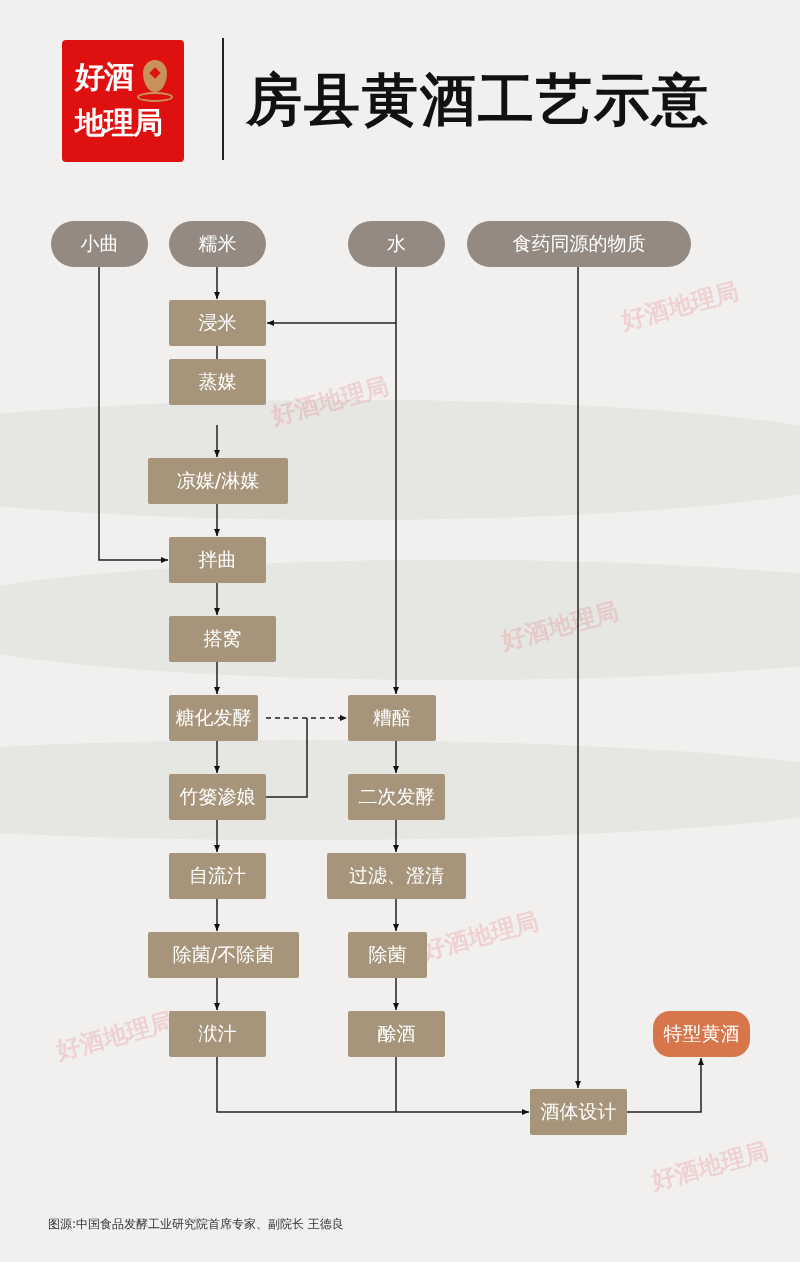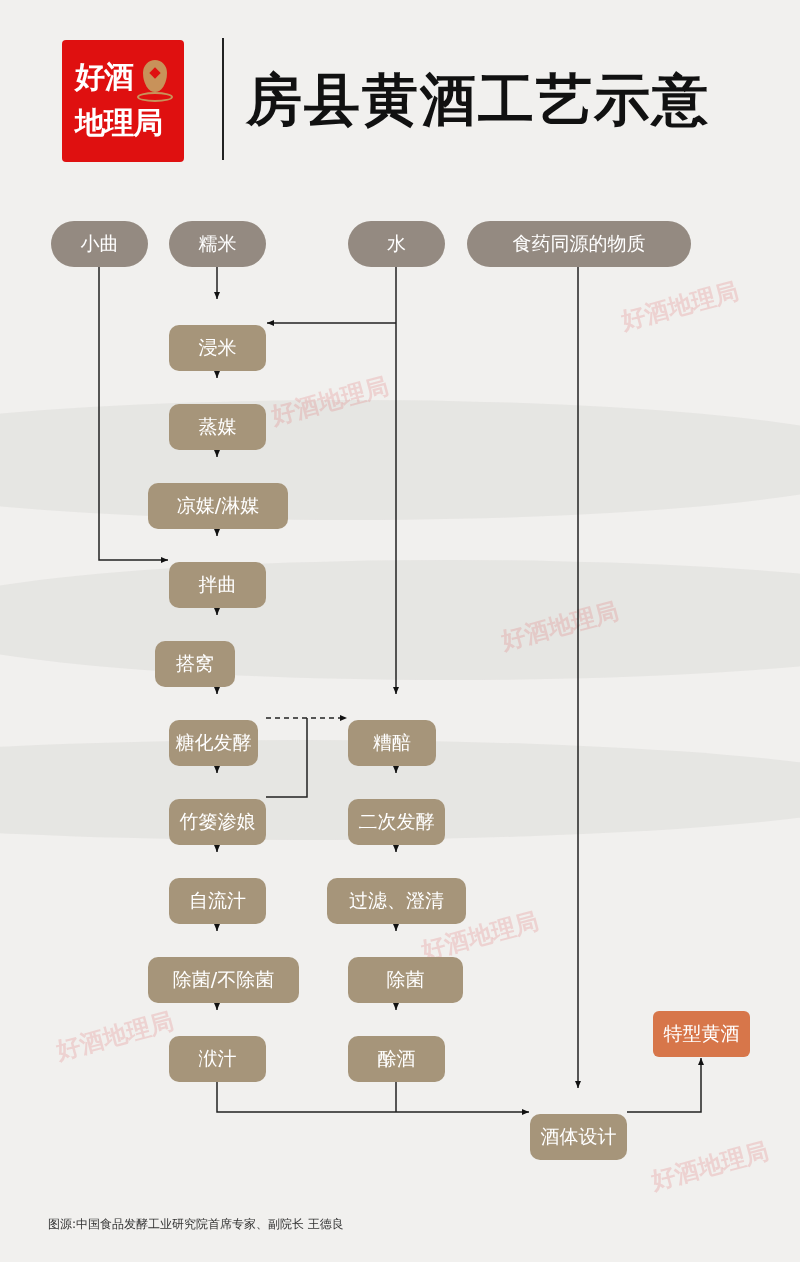--- a/index.html
+++ b/index.html
@@ -10,22 +10,22 @@
   .logo .l1,.logo .l2{position:absolute;left:13px;color:#fff;font-weight:bold;font-size:30px;line-height:34px;letter-spacing:-1px;}
   .logo .l1{top:20px;}
   .logo .l2{top:66px;}
   .logo .pin{position:absolute;left:81px;top:20px;width:24px;height:32px;background:#c8925a;border-radius:50% 50% 50% 50%/40% 40% 60% 60%;}
   .logo .pin::after{content:"";position:absolute;left:8px;top:9px;width:8px;height:8px;background:#df1010;transform:rotate(45deg);}
   .logo .ring{position:absolute;left:75px;top:52px;width:36px;height:10px;border:2px solid #c8925a;border-radius:50%;box-sizing:border-box;}
   .vline{position:absolute;left:222px;top:38px;width:2px;height:122px;background:#222;}
   .title{position:absolute;left:246px;top:64px;font-family:"DejaVu Serif","Liberation Serif",serif;font-weight:bold;font-size:56px;color:#111;letter-spacing:2px;line-height:70px;}
   .node{position:absolute;display:flex;align-items:center;justify-content:center;color:#fff;font-weight:normal;font-size:19px;box-sizing:border-box;white-space:nowrap;}
   .pill{background:#948a81;border-radius:23px;height:46px;top:221px;}
-  .box{background:#a6957a;border-radius:10px;height:46px;margin-top:25px;}
-  .final{background:#d7764a;border-radius:6px;height:46px;}
+  .box{background:#a6957a;border-radius:2px;height:46px;}
+  .final{background:#d7764a;border-radius:17px;height:46px;}
   svg.lines{position:absolute;left:0;top:0;}
   .footer{position:absolute;left:48px;top:1216px;font-size:12px;color:#333;}
   .wm{position:absolute;color:rgba(220,80,80,0.18);font-weight:bold;font-size:24px;transform:rotate(-15deg);}
 </style>
 </head>
 <body>
 
 <div class="bg-wave" style="top:400px;height:120px;left:-200px;right:-100px;"></div>
 <div class="bg-wave" style="top:560px;height:120px;left:-100px;right:-200px;"></div>
 <div class="bg-wave" style="top:740px;height:100px;left:-300px;right:-100px;"></div>
@@ -86,32 +86,32 @@
   </g>
   <line x1="266" y1="718" x2="347" y2="718" stroke="#222" stroke-width="1.5" stroke-dasharray="5,4" marker-end="url(#ah)"></line>
 </svg>
 
 <div class="node pill" style="left:51px;width:97px;">小曲</div>
 <div class="node pill" style="left:169px;width:97px;">糯米</div>
 <div class="node pill" style="left:348px;width:97px;">水</div>
 <div class="node pill" style="left:467px;width:224px;">食药同源的物质</div>
 
 <div class="node box" style="left:169px;width:97px;top:300px;">浸米</div>
-<div class="node box" style="left:169px;width:97px;top:379px;">蒸媒</div>
+<div class="node box" style="left:169px;width:97px;top:359px;">蒸媒</div>
 <div class="node box" style="left:148px;width:140px;top:458px;">凉媒/淋媒</div>
 <div class="node box" style="left:169px;width:97px;top:537px;">拌曲</div>
-<div class="node box" style="left:155px;width:80px;top:616px;text-align:right;">搭窝</div>
+<div class="node box" style="left:169px;width:107px;top:616px;text-align:right;">搭窝</div>
 <div class="node box" style="left:169px;width:89px;top:695px;text-align:right;">糖化发酵</div>
 <div class="node box" style="left:169px;width:97px;top:774px;">竹篓渗娘</div>
 <div class="node box" style="left:169px;width:97px;top:853px;">自流汁</div>
 <div class="node box" style="left:148px;width:151px;top:932px;">除菌/不除菌</div>
 <div class="node box" style="left:169px;width:97px;top:1011px;">洑汁</div>
 
 <div class="node box" style="left:348px;width:88px;top:695px;">糟醅</div>
 <div class="node box" style="left:348px;width:97px;top:774px;">二次发酵</div>
 <div class="node box" style="left:327px;width:139px;top:853px;">过滤、澄清</div>
-<div class="node box" style="left:348px;width:115px;top:932px;">除菌</div>
+<div class="node box" style="left:348px;width:79px;top:932px;">除菌</div>
 <div class="node box" style="left:348px;width:97px;top:1011px;">酴酒</div>
 
 <div class="node box" style="left:530px;width:97px;top:1089px;">酒体设计</div>
 <div class="node final" style="left:653px;width:97px;top:1011px;">特型黄酒</div>
 
 <div class="footer">图源:中国食品发酵工业研究院首席专家、副院长 王德良</div>
 
 </body></html>

